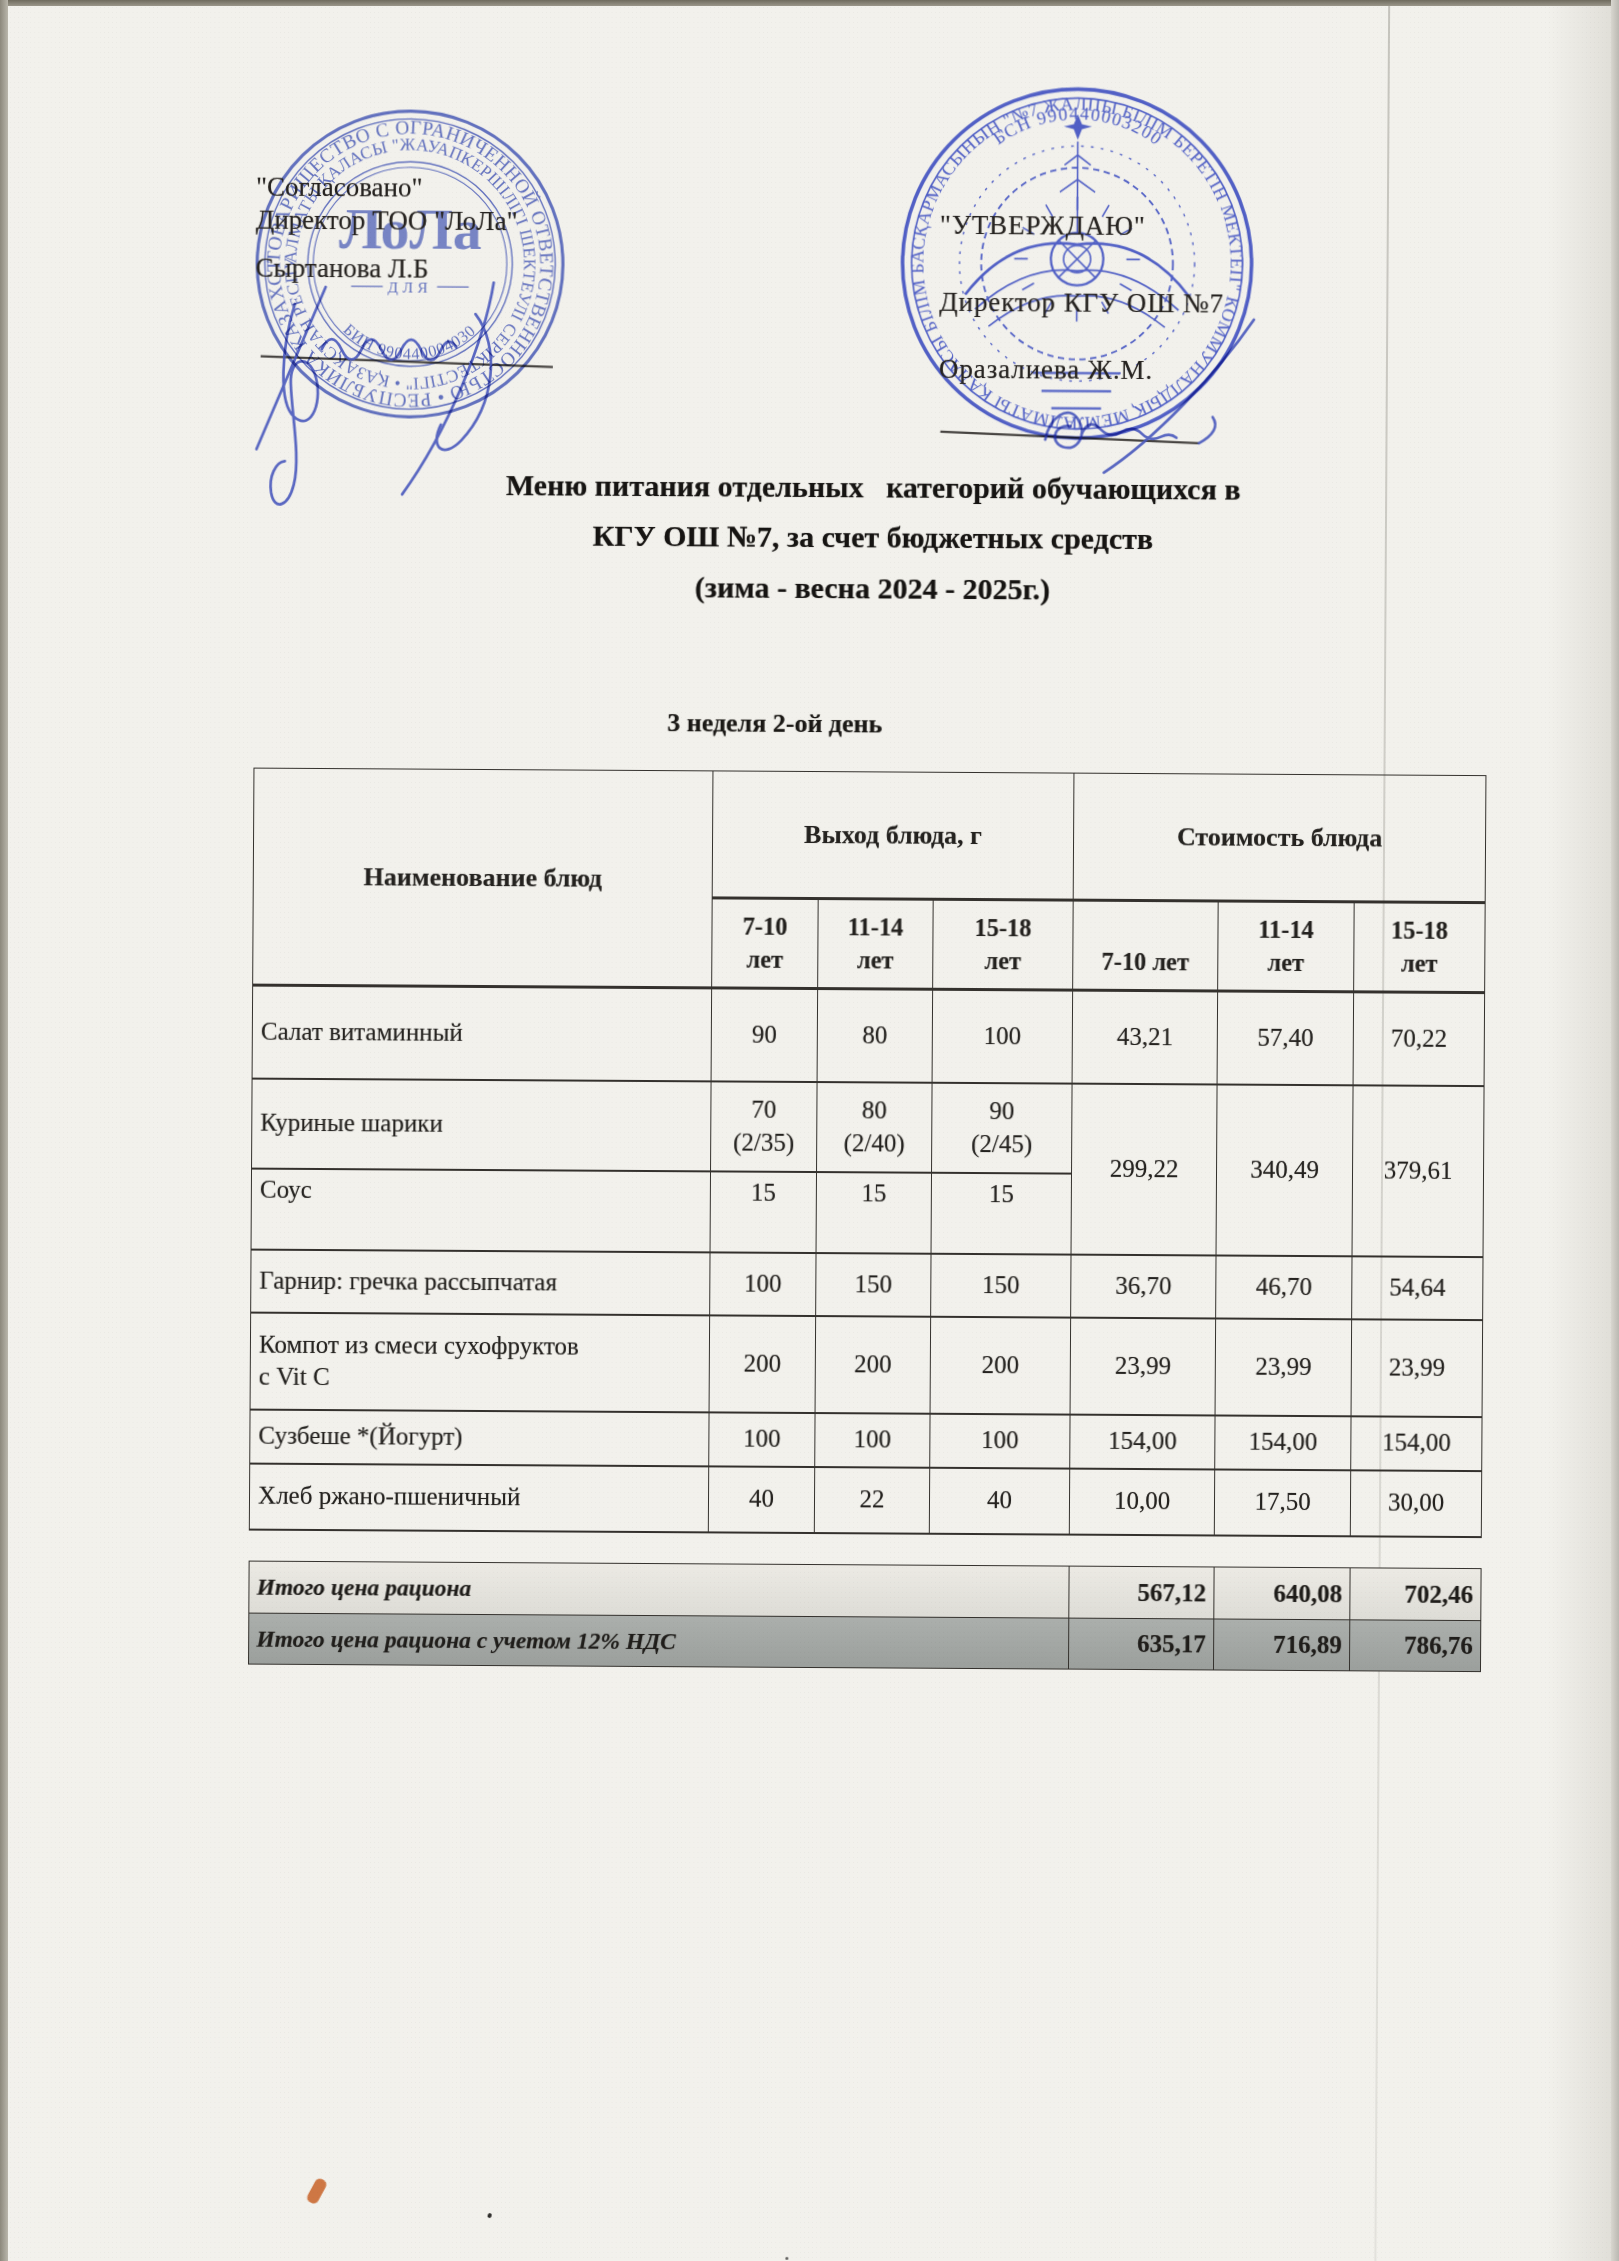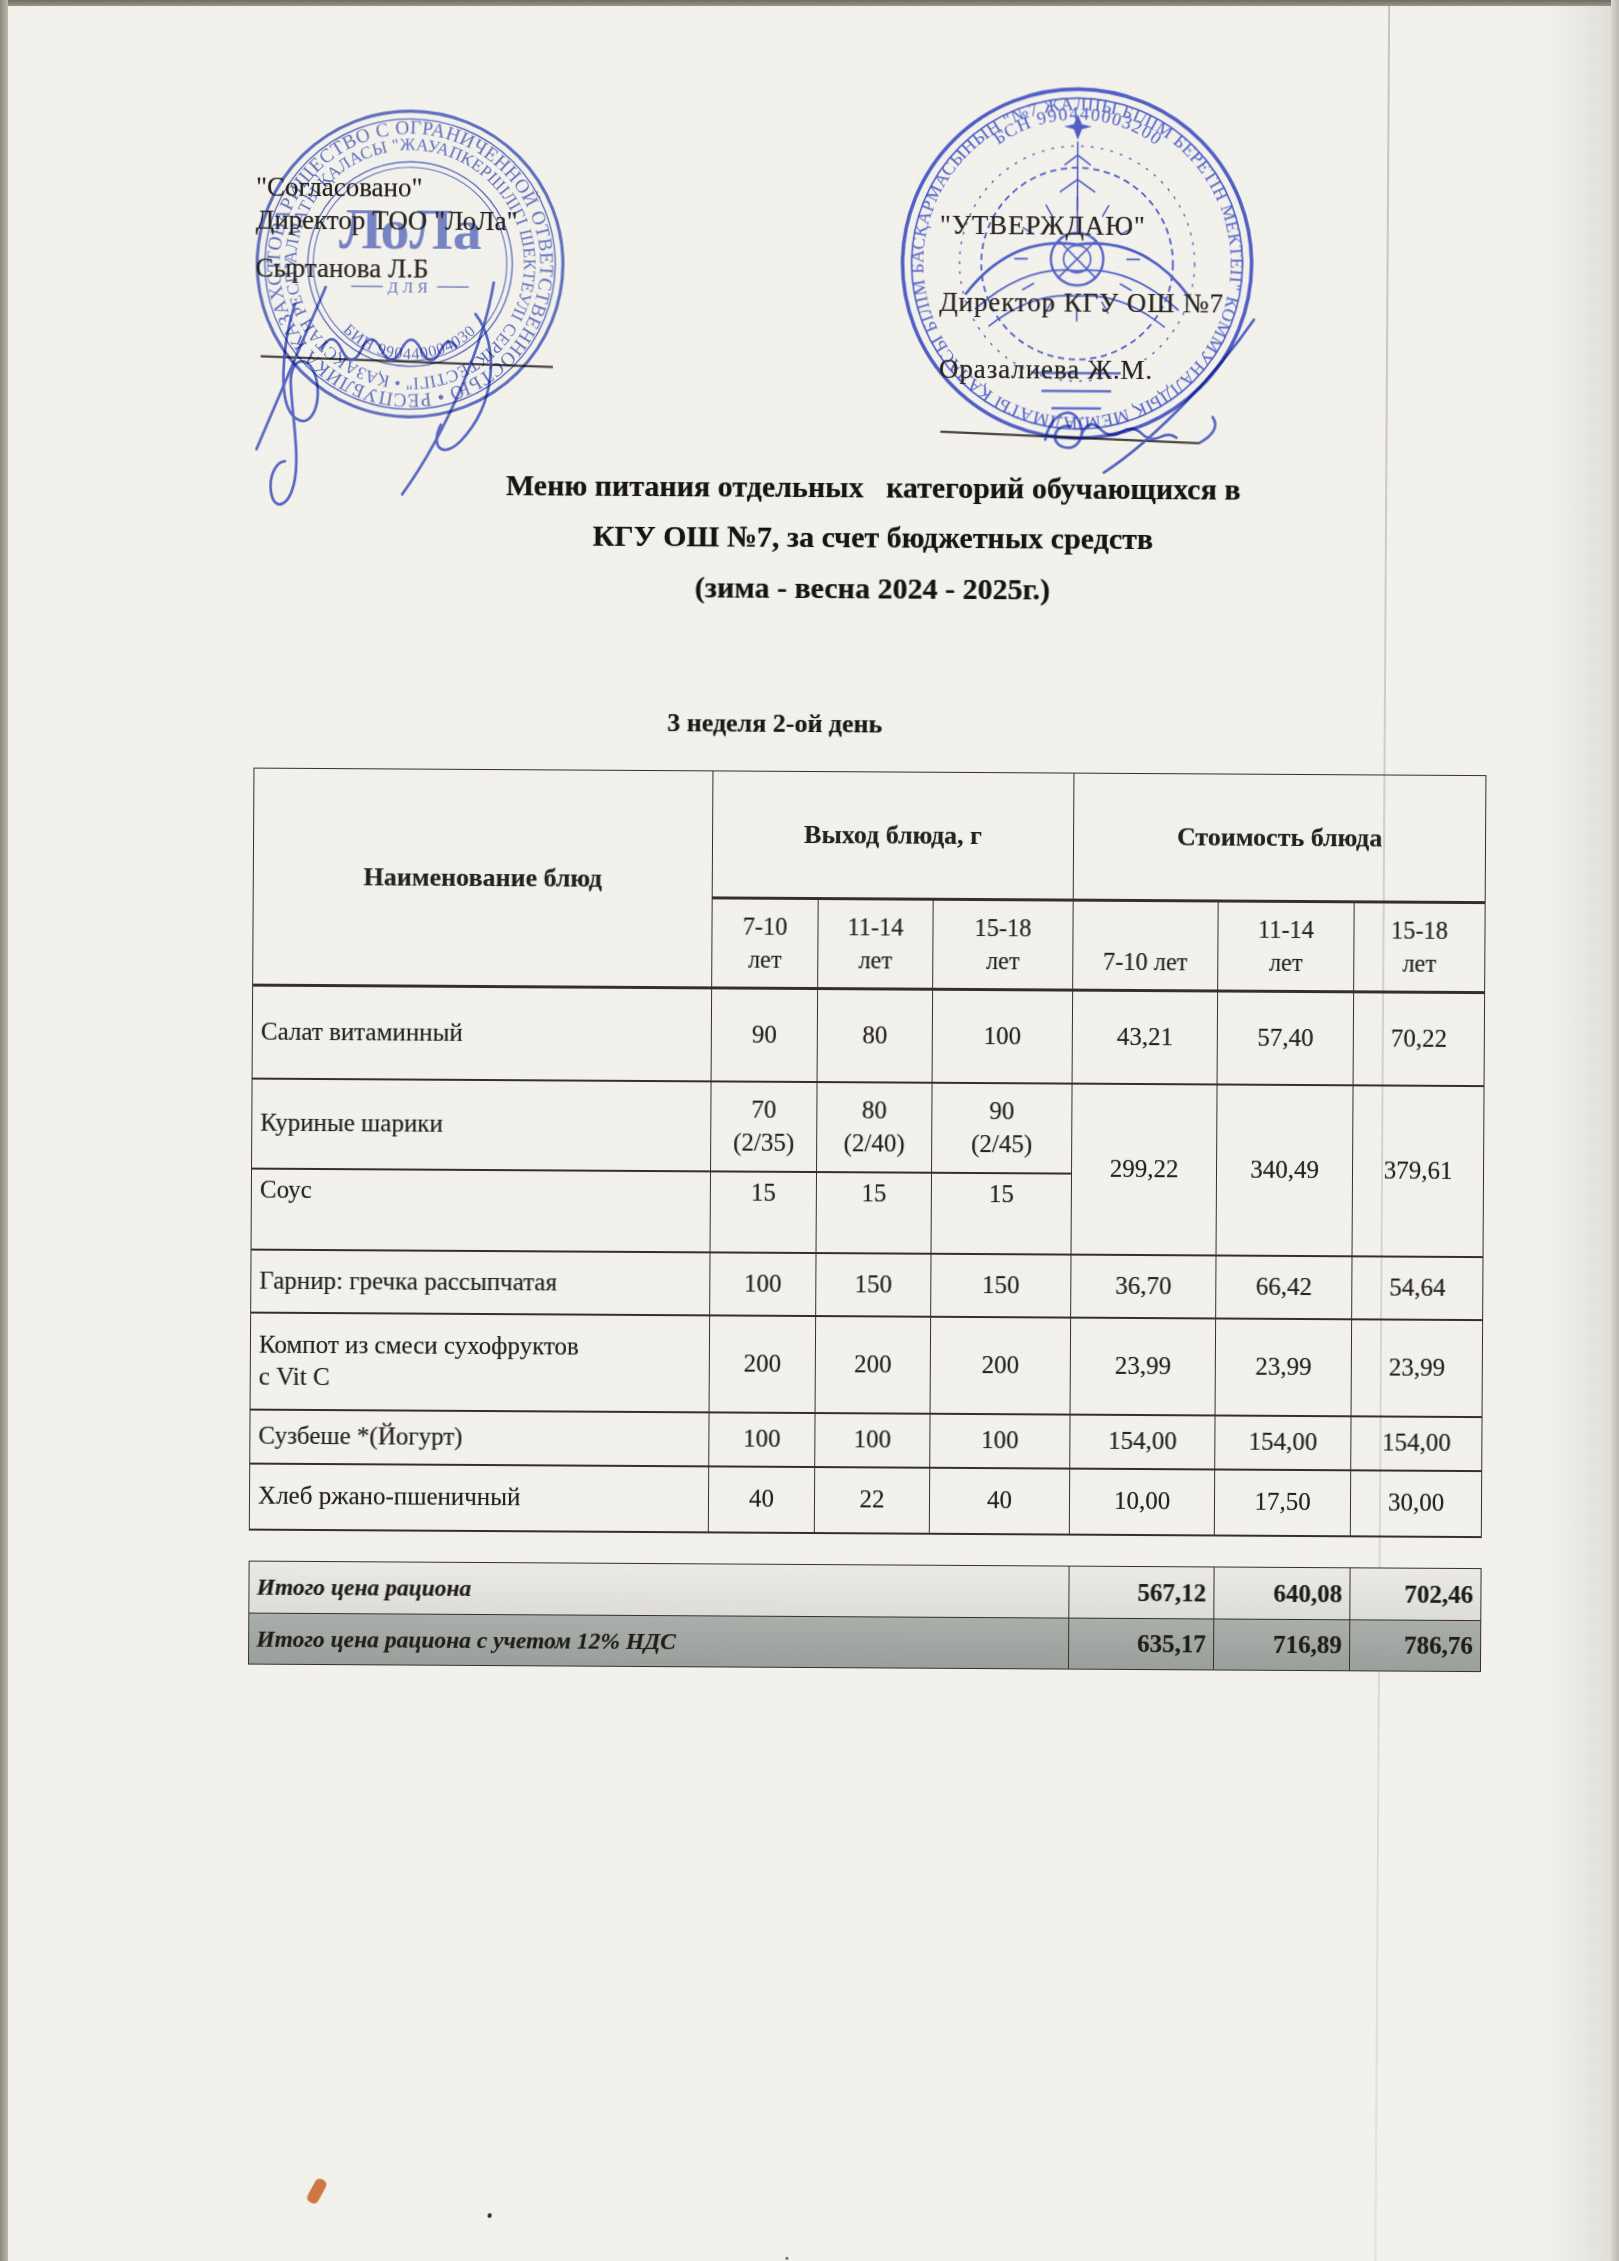--- a/index.html
+++ b/index.html
@@ -61,21 +61,21 @@
   .sig-left{left:235px;top:271px;width:344px;height:262px}
   .sig-right{left:923px;top:289px;width:344px;height:208px}
 
   
   table{border-collapse:collapse;table-layout:fixed;color:#24221f}
   .menu{position:absolute;left:251px;top:771px;width:1232px;z-index:12}
   .menu th,.menu td{border:1.4px solid #34312d;padding:0;vertical-align:middle;text-align:center;
     text-shadow:0 0 0.9px rgba(40,36,32,.4)}
   .menu .gh{font-size:26px;font-weight:bold}
   .menu .name-h{font-size:26px;font-weight:bold}
-  .menu .sub{font-size:24.4px;font-weight:normal;white-space:pre-line;line-height:1.35}
+  .menu .sub{font-size:24.4px;font-weight:bold;white-space:pre-line;line-height:1.35}
   .menu .sub-low{vertical-align:bottom;padding-bottom:10px;white-space:pre}
   .menu .name{font-size:25px;text-align:left;padding-left:8.1px;white-space:pre-line;line-height:1.3}
   .menu .num{font-size:25px;white-space:pre-line;line-height:1.3}
   .menu tr.hrow1 th{border-bottom-width:3.2px}
   .menu tr.hrow2 th{border-bottom-width:3.2px}
   .menu tbody td{border-top-width:2.3px;border-bottom-width:2.3px}
   .menu .vtop{vertical-align:top;padding-top:4.5px}
 
   
   .totals{position:absolute;left:251px;top:1564px;width:1232px;z-index:12}
@@ -274,21 +274,21 @@
           <td class="num vtop">15</td>
           <td class="num vtop">15</td>
           <td class="num vtop">15</td>
         </tr>
         <tr style="height:63px">
           <td class="name">Гарнир: гречка рассыпчатая</td>
           <td class="num">100</td>
           <td class="num">150</td>
           <td class="num">150</td>
           <td class="num">36,70</td>
-          <td class="num">66,42</td>
+          <td class="num">46,70</td>
           <td class="num">54,64</td>
         </tr>
         <tr style="height:97px">
           <td class="name">Компот из смеси сухофруктов
 с Vit C</td>
           <td class="num">200</td>
           <td class="num">200</td>
           <td class="num">200</td>
           <td class="num">23,99</td>
           <td class="num">23,99</td>

